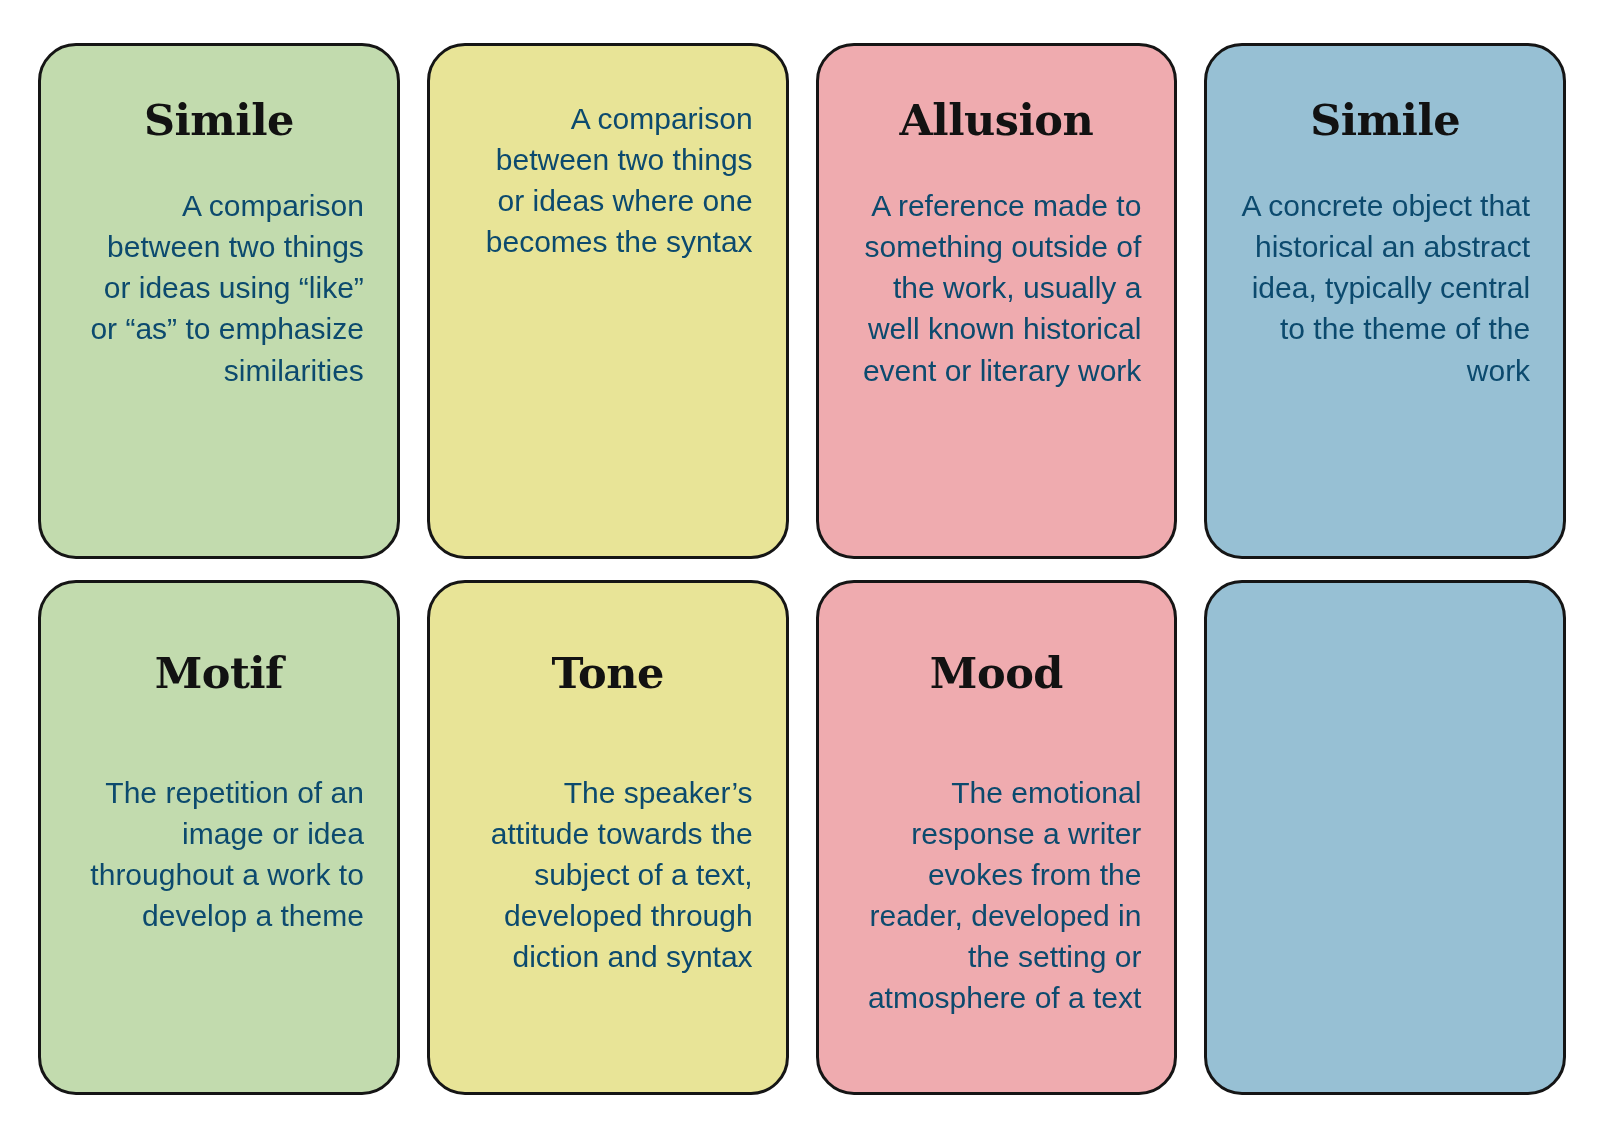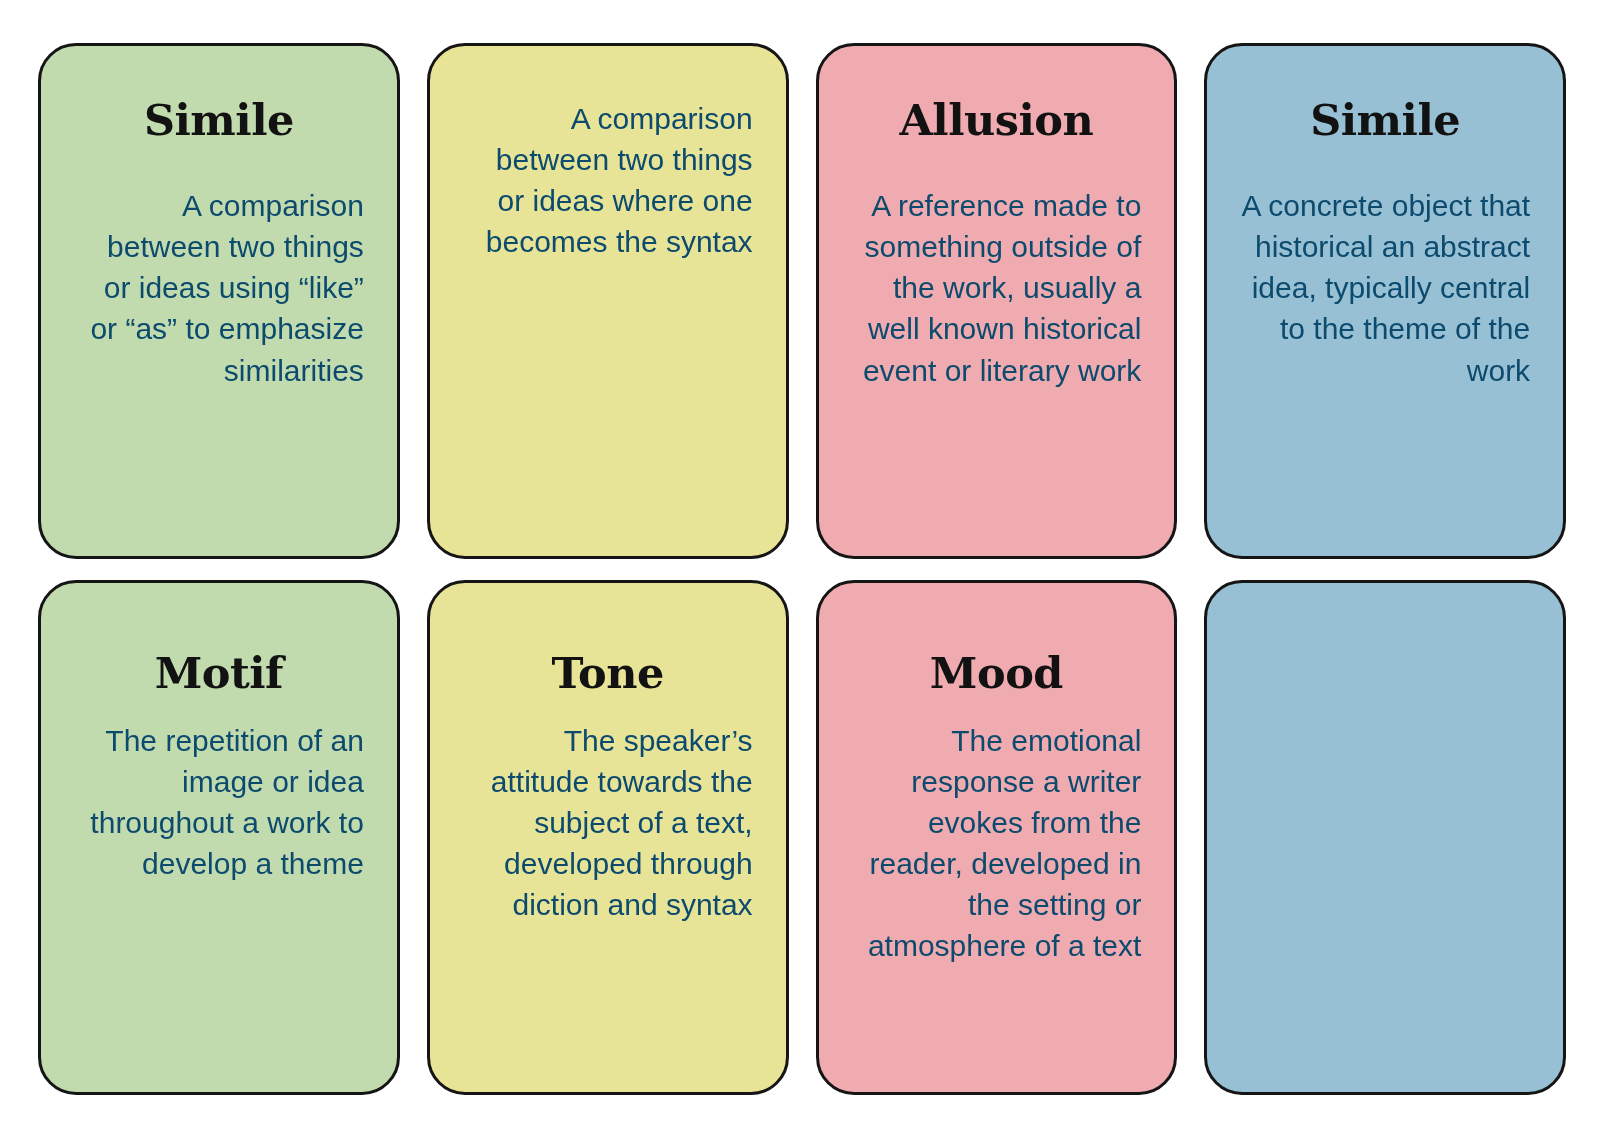--- a/index.html
+++ b/index.html
@@ -54,21 +54,21 @@
   .card-body {
     font-family: "Liberation Sans", sans-serif;
     font-size: 30px;
     line-height: 1.37;
     color: #0c4a6e;
     text-align: right;
     margin: 0;
     max-width: 290px;
   }
   
-  .row-bottom .card-title { margin-top: 16px; margin-bottom: 24px; }
+  .row-bottom .card-title { margin-top: 16px; margin-bottom: 76px; }
   .row-bottom { }
 </style>
 </head>
 <body>
 
 <div id="card-grid">
 
   <div class="card green">
     <h2 class="card-title">Simile</h2>
     <p class="card-body">A comparison between two things or ideas using “like” or “as” to emphasize similarities</p>

